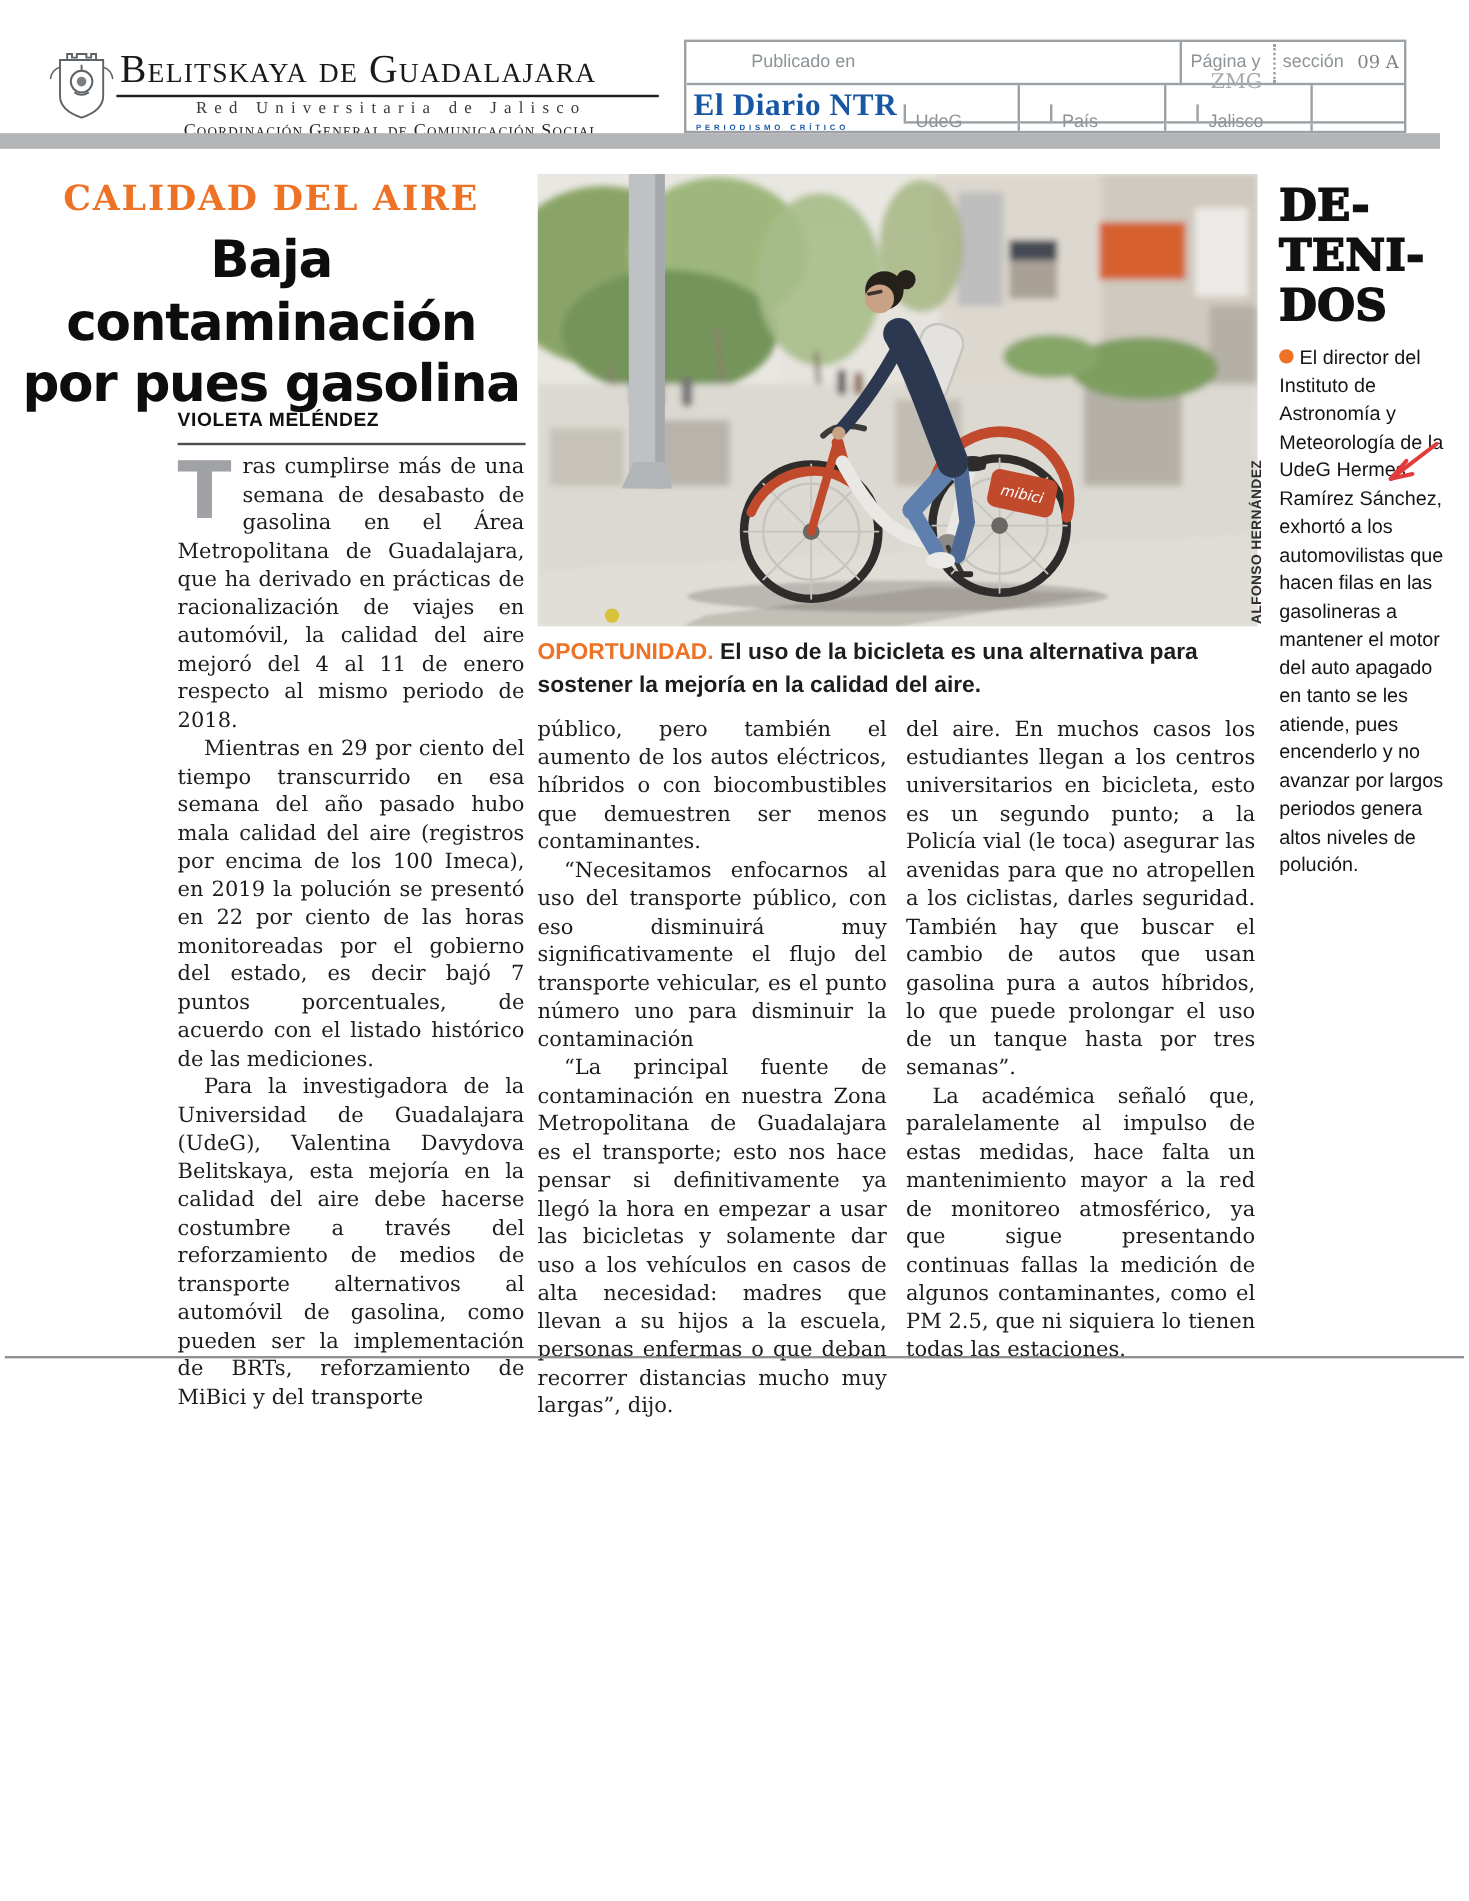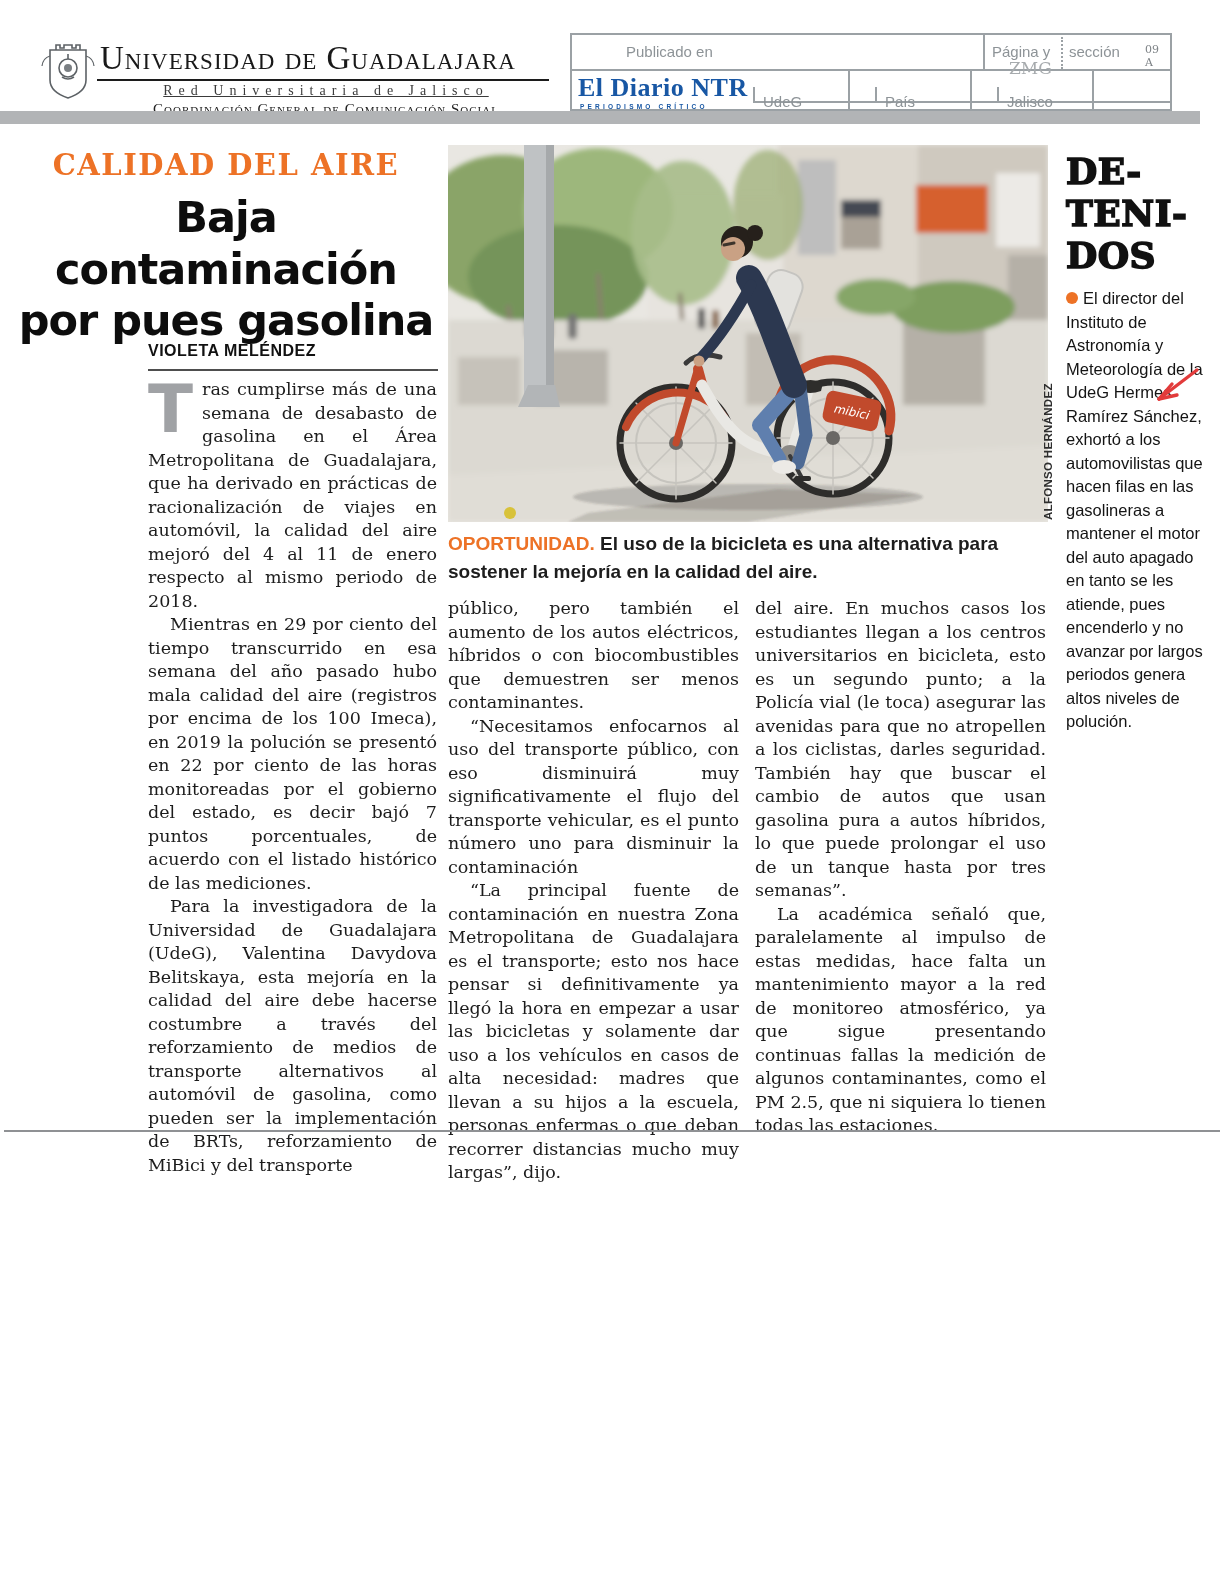--- a/index.html
+++ b/index.html
@@ -7,39 +7,39 @@
   .page { position:relative; width:1224px; height:1584px; background:#ffffff;
           font-family:"Liberation Sans", sans-serif; overflow:hidden; }
 
   
   .crest { position:absolute; left:40px; top:36px; }
   .uname { position:absolute; left:100px; top:40px; width:452px;
            font-family:"Liberation Serif", serif; font-size:33px; color:#191919;
            font-variant:small-caps; letter-spacing:1px; white-space:nowrap; }
   .uname-rule { position:absolute; left:97px; top:79px; width:452px; height:2px; background:#1c1c1c; }
   .network { position:absolute; left:100px; top:83px; width:452px; text-align:center;
-             font-family:"Liberation Serif", serif; font-size:14px; color:#3a3a3a; letter-spacing:6px; white-space:nowrap;text-decoration:underline; }
+             font-family:"Liberation Serif", serif; font-size:14px; color:#3a3a3a; letter-spacing:6px; white-space:nowrap; }
   .coordination { position:absolute; left:100px; top:101px; width:452px; text-align:center;
              font-family:"Liberation Serif", serif; font-variant:small-caps; font-size:15px; color:#222; letter-spacing:1px; white-space:nowrap; }
   .gray-bar { position:absolute; left:0; top:111px; width:1200px; height:13px; background:#b2b4b6; z-index:6; }
 
   
   .form-table { position:absolute; left:570px; top:33px; width:602px; height:78px;
                 border:2px solid #9ba1a5; background:#fff; overflow:hidden; z-index:5; }
   .ft-label { font-size:15px; color:#8d9397; }
   .ft-row1 { position:absolute; left:0; top:0; width:598px; height:36px; border-bottom:2px solid #9ba1a5; }
   .ft-c1 { position:absolute; left:0; top:0; width:181px; height:36px; padding:8px 0 0 10px;margin-left:44px; }
   .ft-c2 { position:absolute; left:181px; top:0; width:230px; height:36px; border-left:2px solid #9ba1a5; padding:8px 0 0 12px; }
   .ft-date { position:absolute; left:78px; top:12px; font-family:"DejaVu Sans Mono", monospace;
              font-size:14px; color:#2b2b2b; letter-spacing:1px; }
   .ft-c3 { position:absolute; left:411px; top:0; width:187px; height:36px; border-left:2px solid #9ba1a5; }
   .ft-c3 .lbl-a { position:absolute; left:7px; top:8px; }
   .ft-dotted { position:absolute; left:76px; top:2px; bottom:2px; width:0; border-left:2px dotted #9ba1a5; }
   .ft-c3 .lbl-b { position:absolute; left:84px; top:8px; }
-  .ft-pagesec { position:absolute; left:160px; top:8px; font-family:"DejaVu Serif", serif; font-size:11px; color:#7d8286; }
+  .ft-pagesec { position:absolute; left:146px; top:8px; font-family:"DejaVu Serif", serif; font-size:15px; color:#7d8286; }
   .ft-zmg { position:absolute; left:437px; top:23px; font-family:"DejaVu Serif", serif; font-size:17px; color:#a7abae; z-index:2; }
   .ft-logo { position:absolute; left:0; top:36px; width:181px; height:42px; padding:2px 0 0 6px; }
   .ntr-name { font-family:"Liberation Serif", serif; font-weight:bold; font-size:26px; color:#1857a4; letter-spacing:0.5px; white-space:nowrap; }
   .ntr-tag { font-size:6.5px; font-weight:bold; color:#1857a4; letter-spacing:3.2px; margin-left:2px; white-space:nowrap; }
   .cat-row { position:absolute; left:181px; width:417px; display:flex; }
   .cat-row.r2 { top:36px; height:32px; border-bottom:2px solid #9ba1a5; }
   .cat-row.r3 { top:68px; height:40px; }
   .cat-cell { width:95px; border-left:2px solid #9ba1a5; padding:6px 0 0 8px;margin-top:16px; }
   .cb-cell  { width:27px; border-left:2px solid #9ba1a5; }
 
@@ -93,21 +93,21 @@
       <g fill="none" stroke="#5d6266" stroke-width="1.6">
         <path d="M10 14 h36 v30 q0 12 -18 18 q-18 -6 -18 -18 z"></path>
         <path d="M16 14 v-5 h4 v3 h4 v-3 h8 v3 h4 v-3 h4 v5"></path>
         <circle cx="28" cy="32" r="9"></circle>
         <path d="M28 23 v-5 M22 41 q6 4 12 0"></path>
         <path d="M10 20 q-7 2 -8 10 M46 20 q7 2 8 10" stroke-width="1.2"></path>
       </g>
       <circle cx="28" cy="32" r="4" fill="#7a7f83"></circle>
     </svg>
   </div>
-  <div class="uname">Universidad de Guadalajara</div>
+  <div class="uname">Belitskaya de Guadalajara</div>
   <div class="uname-rule"></div>
   <div class="network">Red Universitaria de Jalisco</div>
   <div class="coordination">Coordinación General de Comunicación Social</div>
   <div class="gray-bar"></div>
 
   <div class="form-table">
     <div class="ft-row1">
       <div class="ft-c1">
         <span class="ft-label">Publicado en</span>
       </div>

